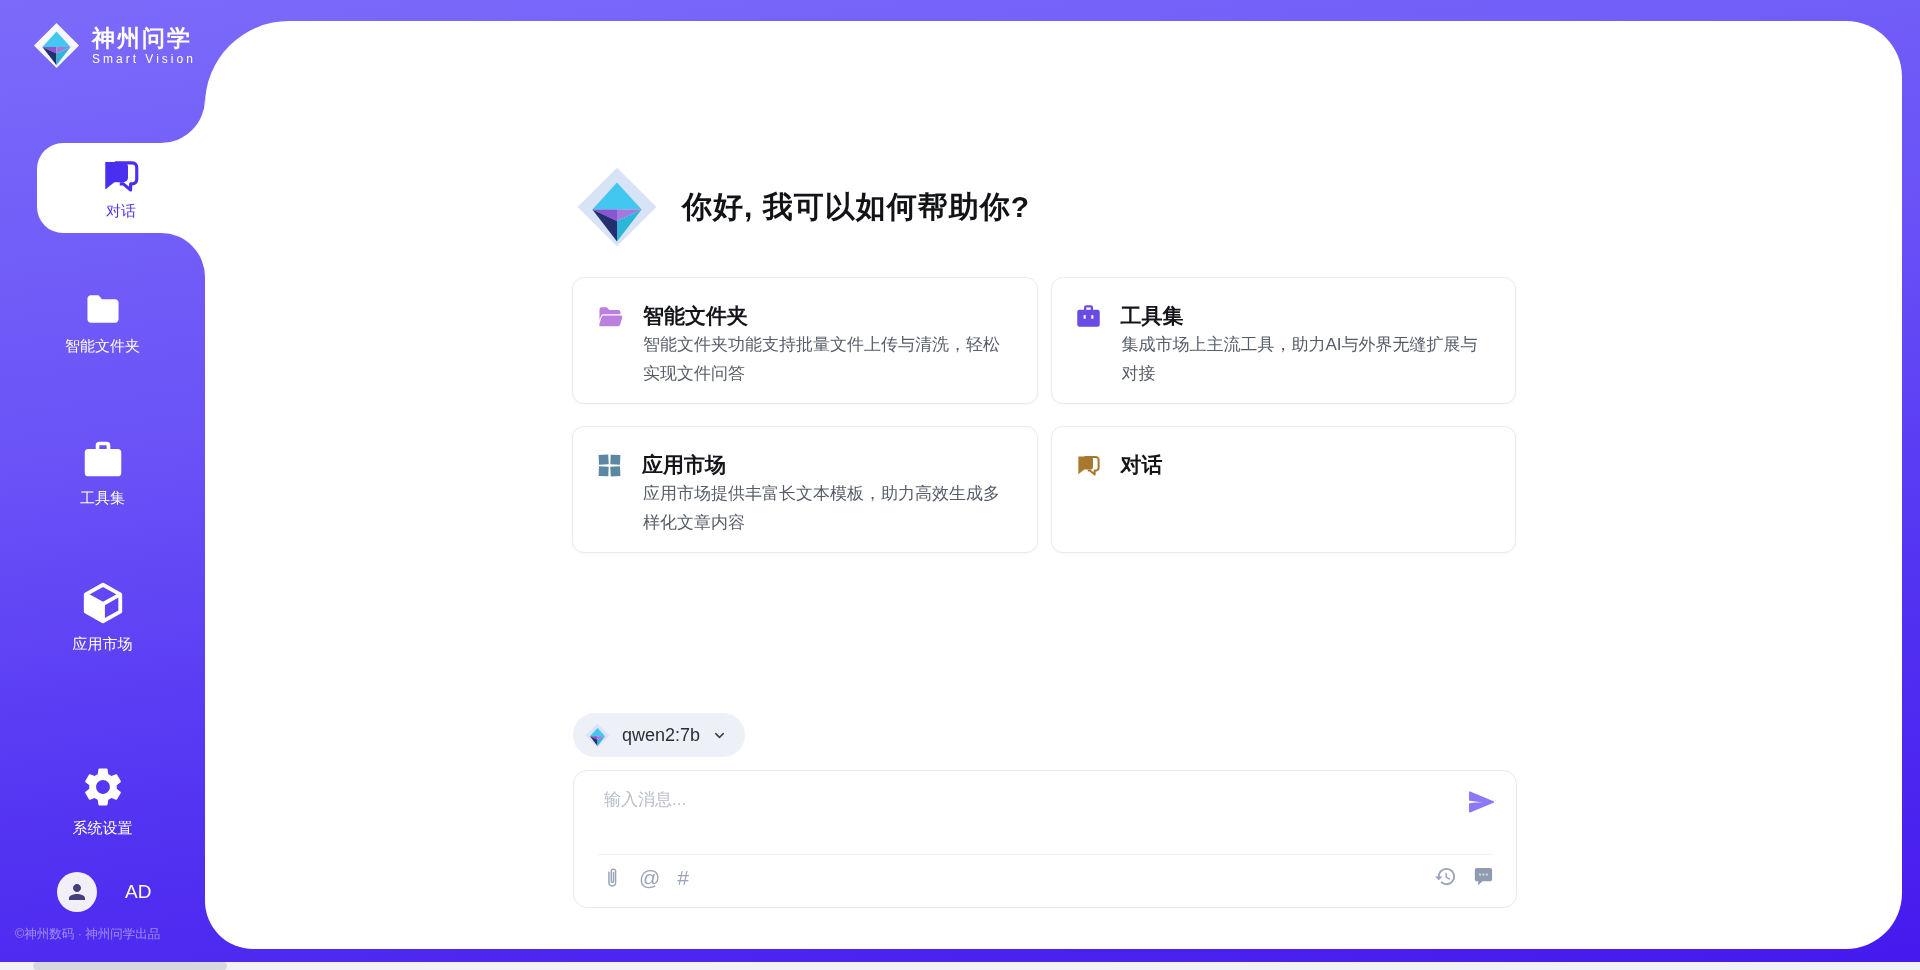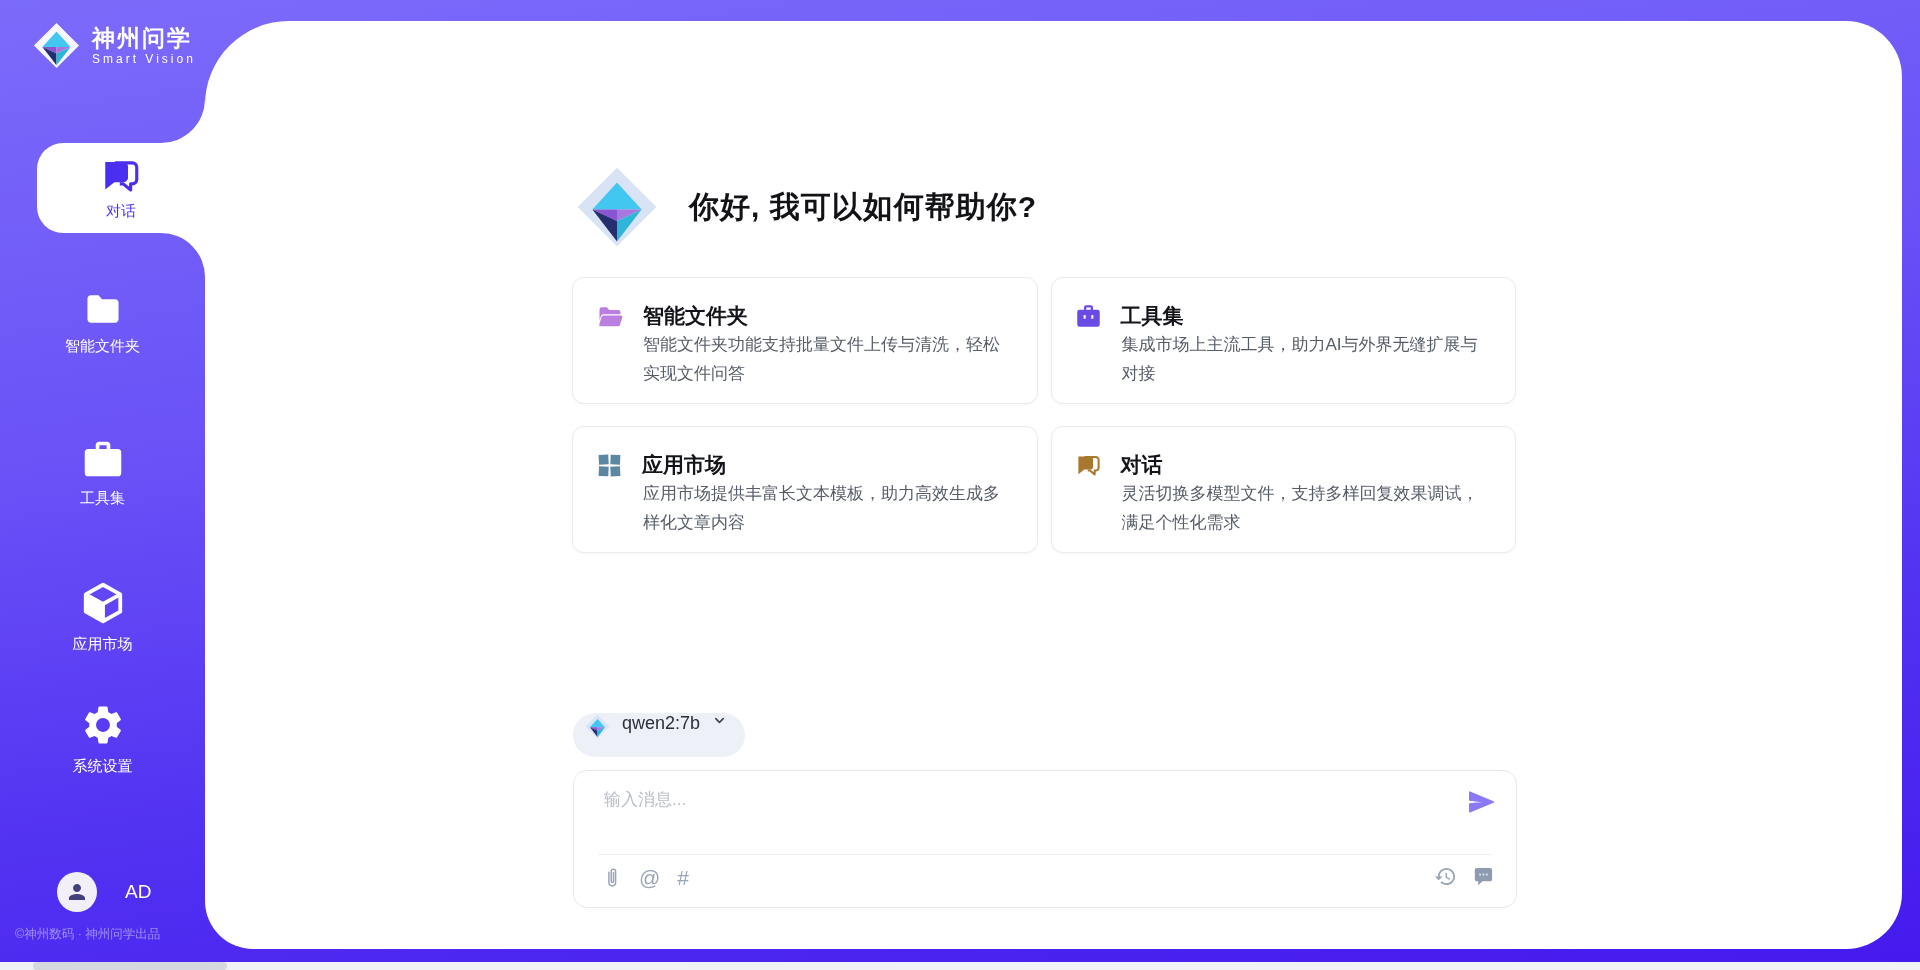--- a/index.html
+++ b/index.html
@@ -34,32 +34,32 @@
     background-attachment:fixed;
   }
   .fillet.f-top{top:99px;}  .fillet.f-top::after{border-bottom-right-radius:44px;}
   .fillet.f-bot{top:233px;} .fillet.f-bot::after{border-top-right-radius:44px;}
   .user-row{left:57px;top:872px;display:flex;align-items:center;gap:28px;z-index:3;}
   .avatar{width:40px;height:40px;border-radius:50%;background:#f3eff9;display:flex;align-items:center;justify-content:center;}
   .user-name{color:#fff;font-size:19px;}
   .side-footer{left:15px;top:926px;color:rgba(255,255,255,0.45);font-size:12.5px;z-index:3;}
   
   .greeting{left:576px;top:163px;display:flex;align-items:center;gap:20px;z-index:2;}
-  .greeting h1{margin:11px;font-size:30px;font-weight:700;color:#121316;letter-spacing:1px;}
+  .greeting h1{margin:4px;font-size:30px;font-weight:700;color:#121316;letter-spacing:1px;}
   .cards{left:572px;top:277px;width:944px;display:grid;grid-template-columns:1fr 1fr;gap:22px 13px;z-index:2;}
   .card{
     box-sizing:border-box;height:127px;background:#fff;border:1px solid #e9ebf1;border-radius:12px;
     padding:24px 28px 0 23px;box-shadow:0 1px 3px rgba(25,25,60,0.04);cursor:pointer;
   }
   .card-head{display:flex;align-items:center;gap:19px;}
   .card-title{font-size:21px;font-weight:700;color:#14151a;}
   .card-desc{margin-left:47px;font-size:17px;color:#565d68;line-height:29px;}
   .model-pill{
     left:573px;top:713px;height:44px;border-radius:22px;background:#eef0f8;
-    display:flex;gap:12px;padding:0 18px 0 12px;z-index:2;cursor:pointer;
+    display:flex;align-items:center;gap:12px;padding:0 18px 0 12px;z-index:2;cursor:pointer;
   }
   .model-name{font-size:18px;color:#2a2e38;font-weight:500;}
   .composer{
     left:573px;top:770px;width:944px;height:138px;box-sizing:border-box;background:#fff;
     border:1.5px solid #e7e9f0;border-radius:14px;z-index:2;
   }
   .composer input{
     position:absolute;left:28px;top:18px;width:820px;border:none;outline:none;
     font-size:17px;color:#6d28d9;font-family:inherit;background:transparent;
   }
@@ -151,21 +151,21 @@
     <polygon points="3,7.5 12,12.5 12,21.5 3,16.5" fill="#ffffff"></polygon>
     <g fill="none" stroke="#ffffff" stroke-width="2" stroke-linejoin="round">
       <path d="M12 2.5 L21 7.5 V16.5 L12 21.5 L3 16.5 V7.5 Z"></path>
       <path d="M3 7.5 L12 12.5 L21 7.5"></path>
       <path d="M12 12.5 V21.5"></path>
     </g>
   </svg>
   <div class="nav-label">应用市场</div>
 </div>
 
-<div class="abs nav-item" style="top:702px">
+<div class="abs nav-item" style="top:764px">
   <svg width="46" height="46" viewBox="0 0 24 24" style="color:#ffffff">
       <use href="#gear"></use>
     </svg>
   <div class="nav-label">系统设置</div>
 </div>
 
 <div class="abs user-row">
   <div class="avatar">
     <svg width="24" height="24" viewBox="0 0 24 24">
       <path fill="#44407e" d="M12,12c2.21,0,4-1.79,4-4s-1.79-4-4-4S8,5.79,8,8S9.79,12,12,12z M12,14c-2.67,0-8,1.34-8,4v2h16v-2C20,15.34,14.67,14,12,14z"></path>
@@ -221,21 +221,20 @@
     <div class="card-desc">应用市场提供丰富长文本模板，助力高效生成多样化文章内容</div>
   </div>
 
   <div class="card">
     <div class="card-head">
       <svg width="27" height="27" viewBox="0 0 24 24" style="color:#a9782f">
           <use href="#chat-pair"></use>
         </svg>
       <div class="card-title">对话</div>
     </div>
-    <div class="card-desc">灵活切换多模型文件，支持多样回复效果调试，满足个性化需求</div>
   </div>
 
 </div>
 
 <div class="abs model-pill">
   <svg width="25" height="27" viewBox="0 0 100 100">
       <use href="#gem"></use>
     </svg>
   <div class="model-name">qwen2:7b</div>
   <svg width="15" height="15" viewBox="0 0 24 24">

